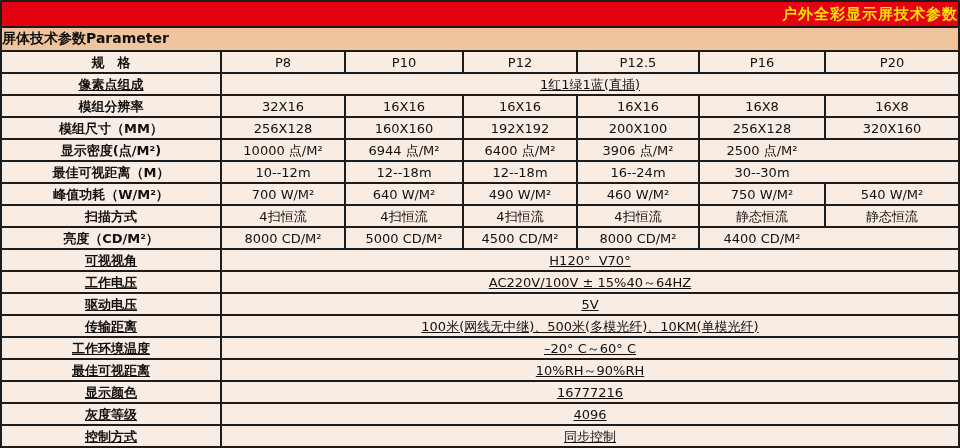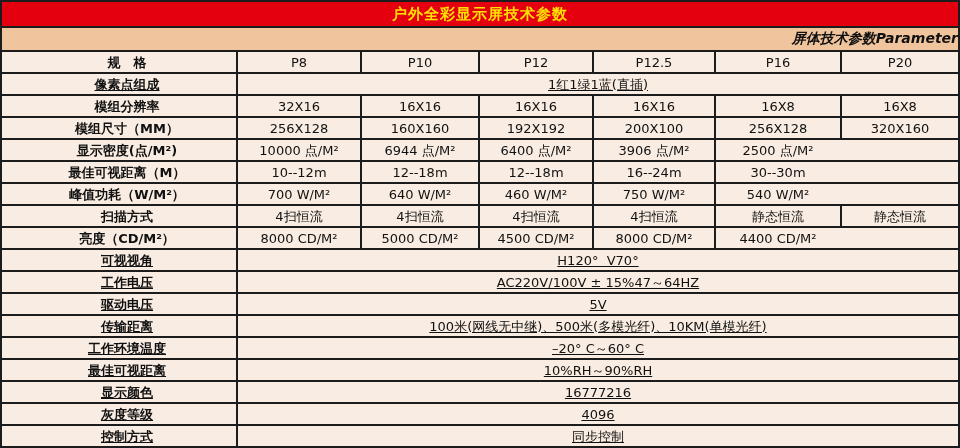--- a/index.html
+++ b/index.html
@@ -18,44 +18,43 @@
   }
   .sheet{
     width:960px;height:448px;
     border:2px solid var(--border-dark);
     display:flex;flex-direction:column;
     background:var(--cell-bg);
   }
   .title-bar{
     flex:none;height:24px;
     background:var(--header-red);
-    display:flex;align-items:center;justify-content:center;
+    display:flex;align-items:center;justify-content:flex-end;
   }
   .title-bar .t{
     color:var(--header-yellow);
     font-size:15px;font-weight:bold;letter-spacing:1px;
     white-space:pre;
   }
   .subtitle-bar{
     flex:none;height:24px;
     background:var(--subheader-tan);
     border-top:2px solid var(--border-dark);
-    display:flex;align-items:center;justify-content:flex-end;font-style:italic;
+    display:flex;align-items:center;justify-content:flex-start;
   }
   .subtitle-bar .t{
     color:var(--text);font-size:14px;font-weight:bold;white-space:pre;
   }
   .tbl{flex:1;display:flex;flex-direction:column;}
   .row{
     flex:1;
     display:grid;
     grid-template-columns:218px 124px 118px 114px 122px 126px 1fr;
     border-top:2px solid var(--border-dark);
     background:var(--cell-bg);
-    padding-left:16px;
   }
   .row.span2{grid-template-columns:218px 1fr;text-decoration:underline;}
   .cell{
     display:flex;align-items:center;justify-content:center;
     font-size:13px;white-space:pre;overflow:hidden;
     line-height:1;
   }
   .cell:not(:first-child){border-left:2px solid var(--border-dark);}
   .cell.label{font-weight:bold;}
 </style>
@@ -124,20 +123,21 @@
       <div class="cell">12--18m</div>
       <div class="cell">12--18m</div>
       <div class="cell">16--24m</div>
       <div class="cell">30--30m</div>
     </div>
 
     <div class="row">
       <div class="cell label">峰值功耗（W/M²）</div>
       <div class="cell">700 W/M²</div>
       <div class="cell">640 W/M²</div>
+      <div class="cell">490 W/M²</div>
       <div class="cell">460 W/M²</div>
       <div class="cell">750 W/M²</div>
       <div class="cell">540 W/M²</div>
     </div>
 
     <div class="row">
       <div class="cell label">扫描方式</div>
       <div class="cell">4扫恒流</div>
       <div class="cell">4扫恒流</div>
       <div class="cell">4扫恒流</div>
@@ -155,21 +155,21 @@
       <div class="cell">4400 CD/M²</div>
     </div>
 
     <div class="row span2">
       <div class="cell label">可视视角</div>
       <div class="cell">H120°  V70°</div>
     </div>
 
     <div class="row span2">
       <div class="cell label">工作电压</div>
-      <div class="cell">AC220V/100V ± 15%47～64HZ</div>
+      <div class="cell">AC220V/100V ± 15%40～64HZ</div>
     </div>
 
     <div class="row span2">
       <div class="cell label">驱动电压</div>
       <div class="cell">5V</div>
     </div>
 
     <div class="row span2">
       <div class="cell label">传输距离</div>
       <div class="cell">100米(网线无中继)、500米(多模光纤)、10KM(单模光纤)</div>

